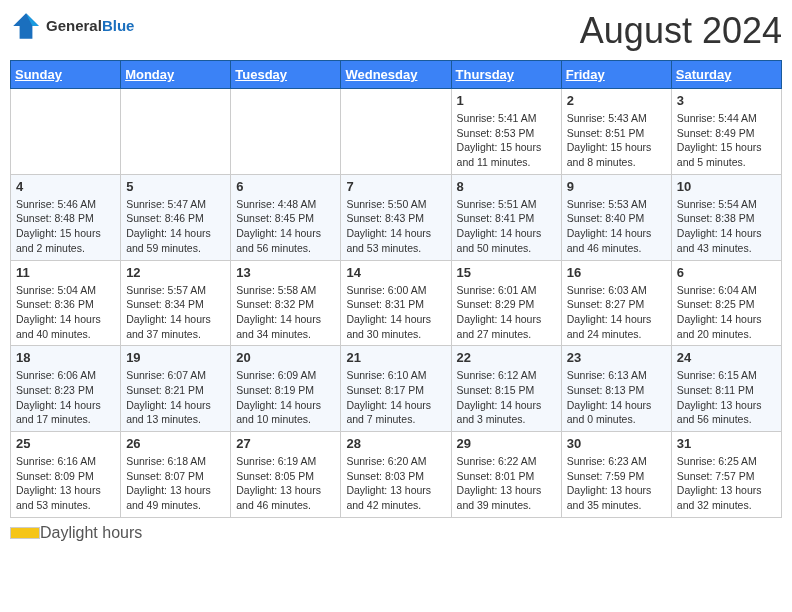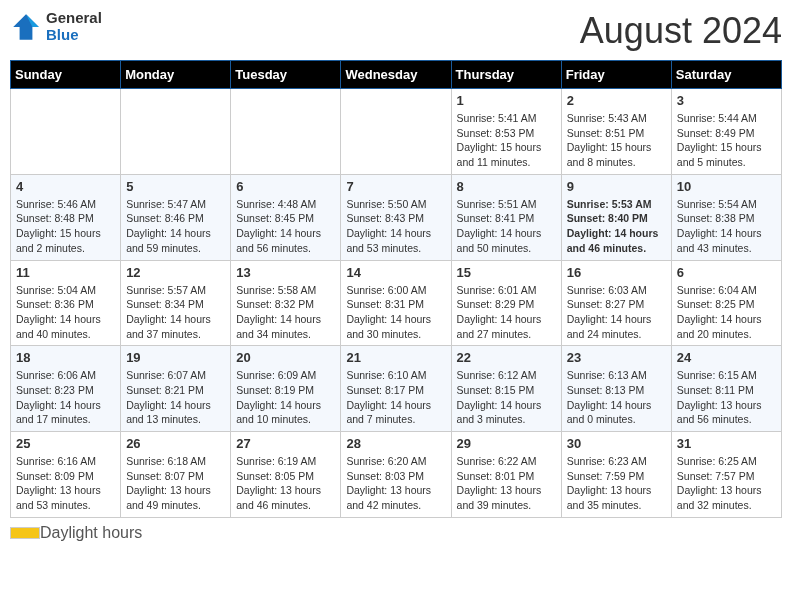--- a/index.html
+++ b/index.html
@@ -16,21 +16,21 @@
       align-items: flex-start;
       margin-bottom: 8px;
     }
     .logo {
       display: flex;
       align-items: center;
       gap: 4px;
     }
     .logo-text {
       display: flex;
-      flex-direction: column;
+      flex-direction: row;
       font-size: 15px;
       font-weight: bold;
       line-height: 1.1;
     }
     .logo-text .general { color: #333; }
     .logo-text .blue { color: #1a6fbe; }
     .logo-icon {
       width: 32px;
       height: 32px;
     }
@@ -76,21 +76,21 @@
     .day-info {
       font-size: 10.5px;
       color: #333;
       line-height: 1.4;
     }
     .empty-cell {
       background: #f9f9f9;
     }
     tr:nth-child(even) td { background: #f4f8fd; }
     tr:nth-child(odd) td { background: #fff; }
-    thead tr th { background: #000000; }
+    thead tr th { background: #3b82f6; text-decoration: underline; }
     .footer {
       margin-top: 6px;
       font-size: 16px;
       color: #555;
       display: flex;
       align-items: center;
     }
     .daylight-bar {
       display: inline-block;
       width: 30px;
@@ -182,21 +182,21 @@
 Daylight: 14 hours and 53 minutes.</div>
         </td>
         <td>
           <div class="day-number">8</div>
           <div class="day-info" style="white-space: pre-line;">Sunrise: 5:51 AM
 Sunset: 8:41 PM
 Daylight: 14 hours and 50 minutes.</div>
         </td>
         <td>
           <div class="day-number">9</div>
-          <div class="day-info" style="white-space: pre-line; font-weight: bold;">Sunrise: 5:53 AM
+          <div class="day-info" style="white-space: pre-line;">Sunrise: 5:53 AM
 Sunset: 8:40 PM
 Daylight: 14 hours and 46 minutes.</div>
         </td>
         <td>
           <div class="day-number">10</div>
           <div class="day-info" style="white-space: pre-line;">Sunrise: 5:54 AM
 Sunset: 8:38 PM
 Daylight: 14 hours and 43 minutes.</div>
         </td>
       </tr>

